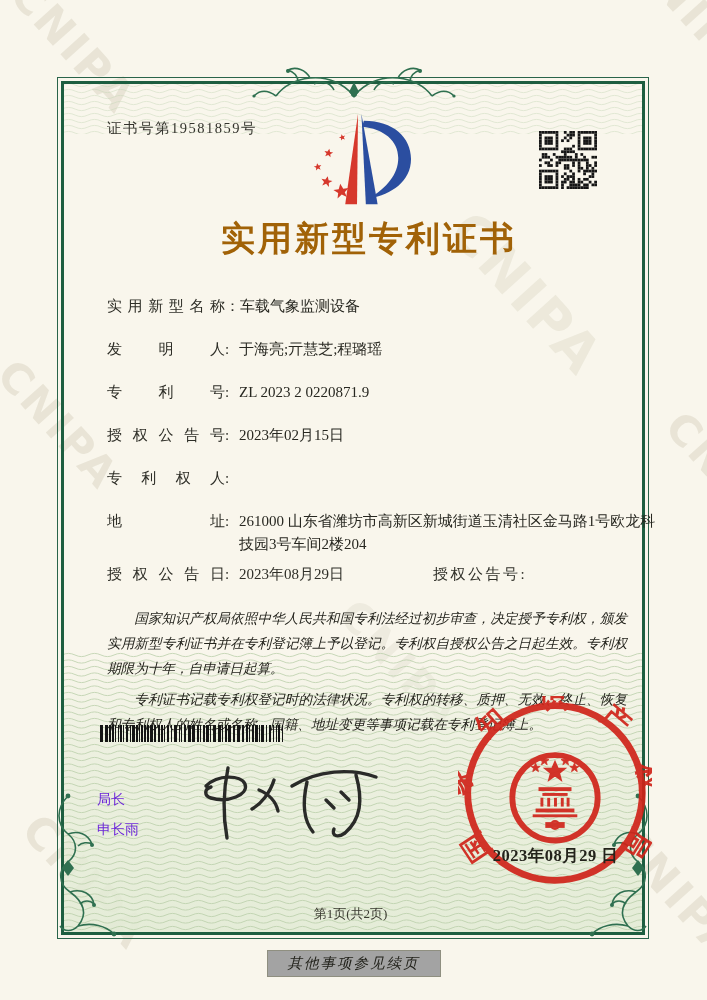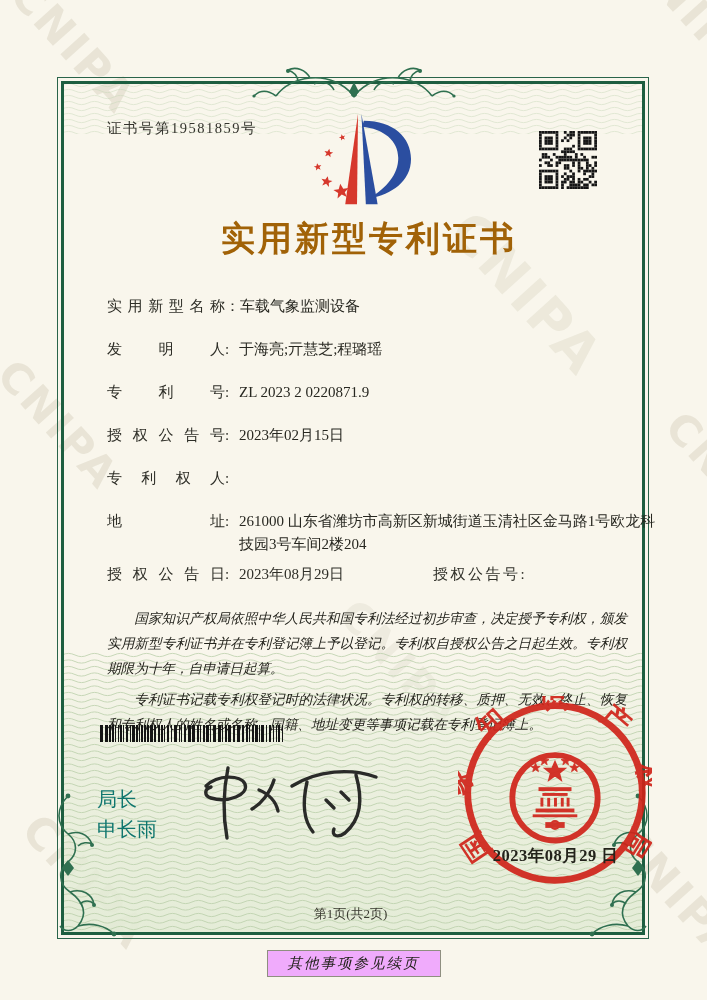--- a/index.html
+++ b/index.html
@@ -28,28 +28,28 @@
   .row.addr{margin-bottom:7px;}
   .lbl{display:inline-block;width:118px;text-align:justify;text-align-last:justify;flex:0 0 118px;color:#2e2e27;}
   .colon{flex:0 0 14px;}
   .val{flex:1;color:#272720;}
   .row .lbl2{letter-spacing:2.5px;margin-left:34px;}
   .paras{margin-top:15px;width:520px;font-style:italic;font-size:13.6px;line-height:25px;text-align:justify;color:#23231c;}
   .paras p{margin:0 0 6px 0;text-indent:2em;}
   .barcode{position:absolute;left:100px;top:725px;width:186px;height:17px;display:flex;}
   .barcode span{display:block;height:100%;}
   .officer{position:absolute;left:97px;top:784px;font-family:"DejaVu Sans","Liberation Sans",sans-serif;
-           font-size:20px;color:#0f766e;line-height:30px;}
+           font-size:14px;color:#6d28d9;line-height:30px;}
   .signature{position:absolute;left:188px;top:752px;}
   .seal{position:absolute;left:458px;top:696px;width:194px;height:194px;}
   .seal-date{position:absolute;left:468px;top:845px;width:175px;text-align:center;
              font-size:16.5px;font-weight:bold;color:#23231b;letter-spacing:.5px;z-index:6;}
   .page-note{position:absolute;left:0;width:701px;top:905px;text-align:center;font-size:13px;color:#3a3a30;}
   .footer-note{position:absolute;left:50%;transform:translateX(-50%);top:950px;border:1px solid #8f8f80;
-               background:#f0abfc;padding:3px 20px;font-style:italic;font-size:14.5px;letter-spacing:2px;color:#23231c;}
+               background:#a3a3a3;padding:3px 20px;font-style:italic;font-size:14.5px;letter-spacing:2px;color:#23231c;}
   svg{display:block;}
 </style>
 </head>
 <body>
 
 <div class="page">
 
   <span class="wm" style="left:-8px;top:20px;font-size:44px;">CNIPA</span>
   <span class="wm" style="left:612px;top:-14px;font-size:44px;">CNIPA</span>
   <span class="wm" style="left:-20px;top:400px;font-size:42px;">CNIPA</span>

